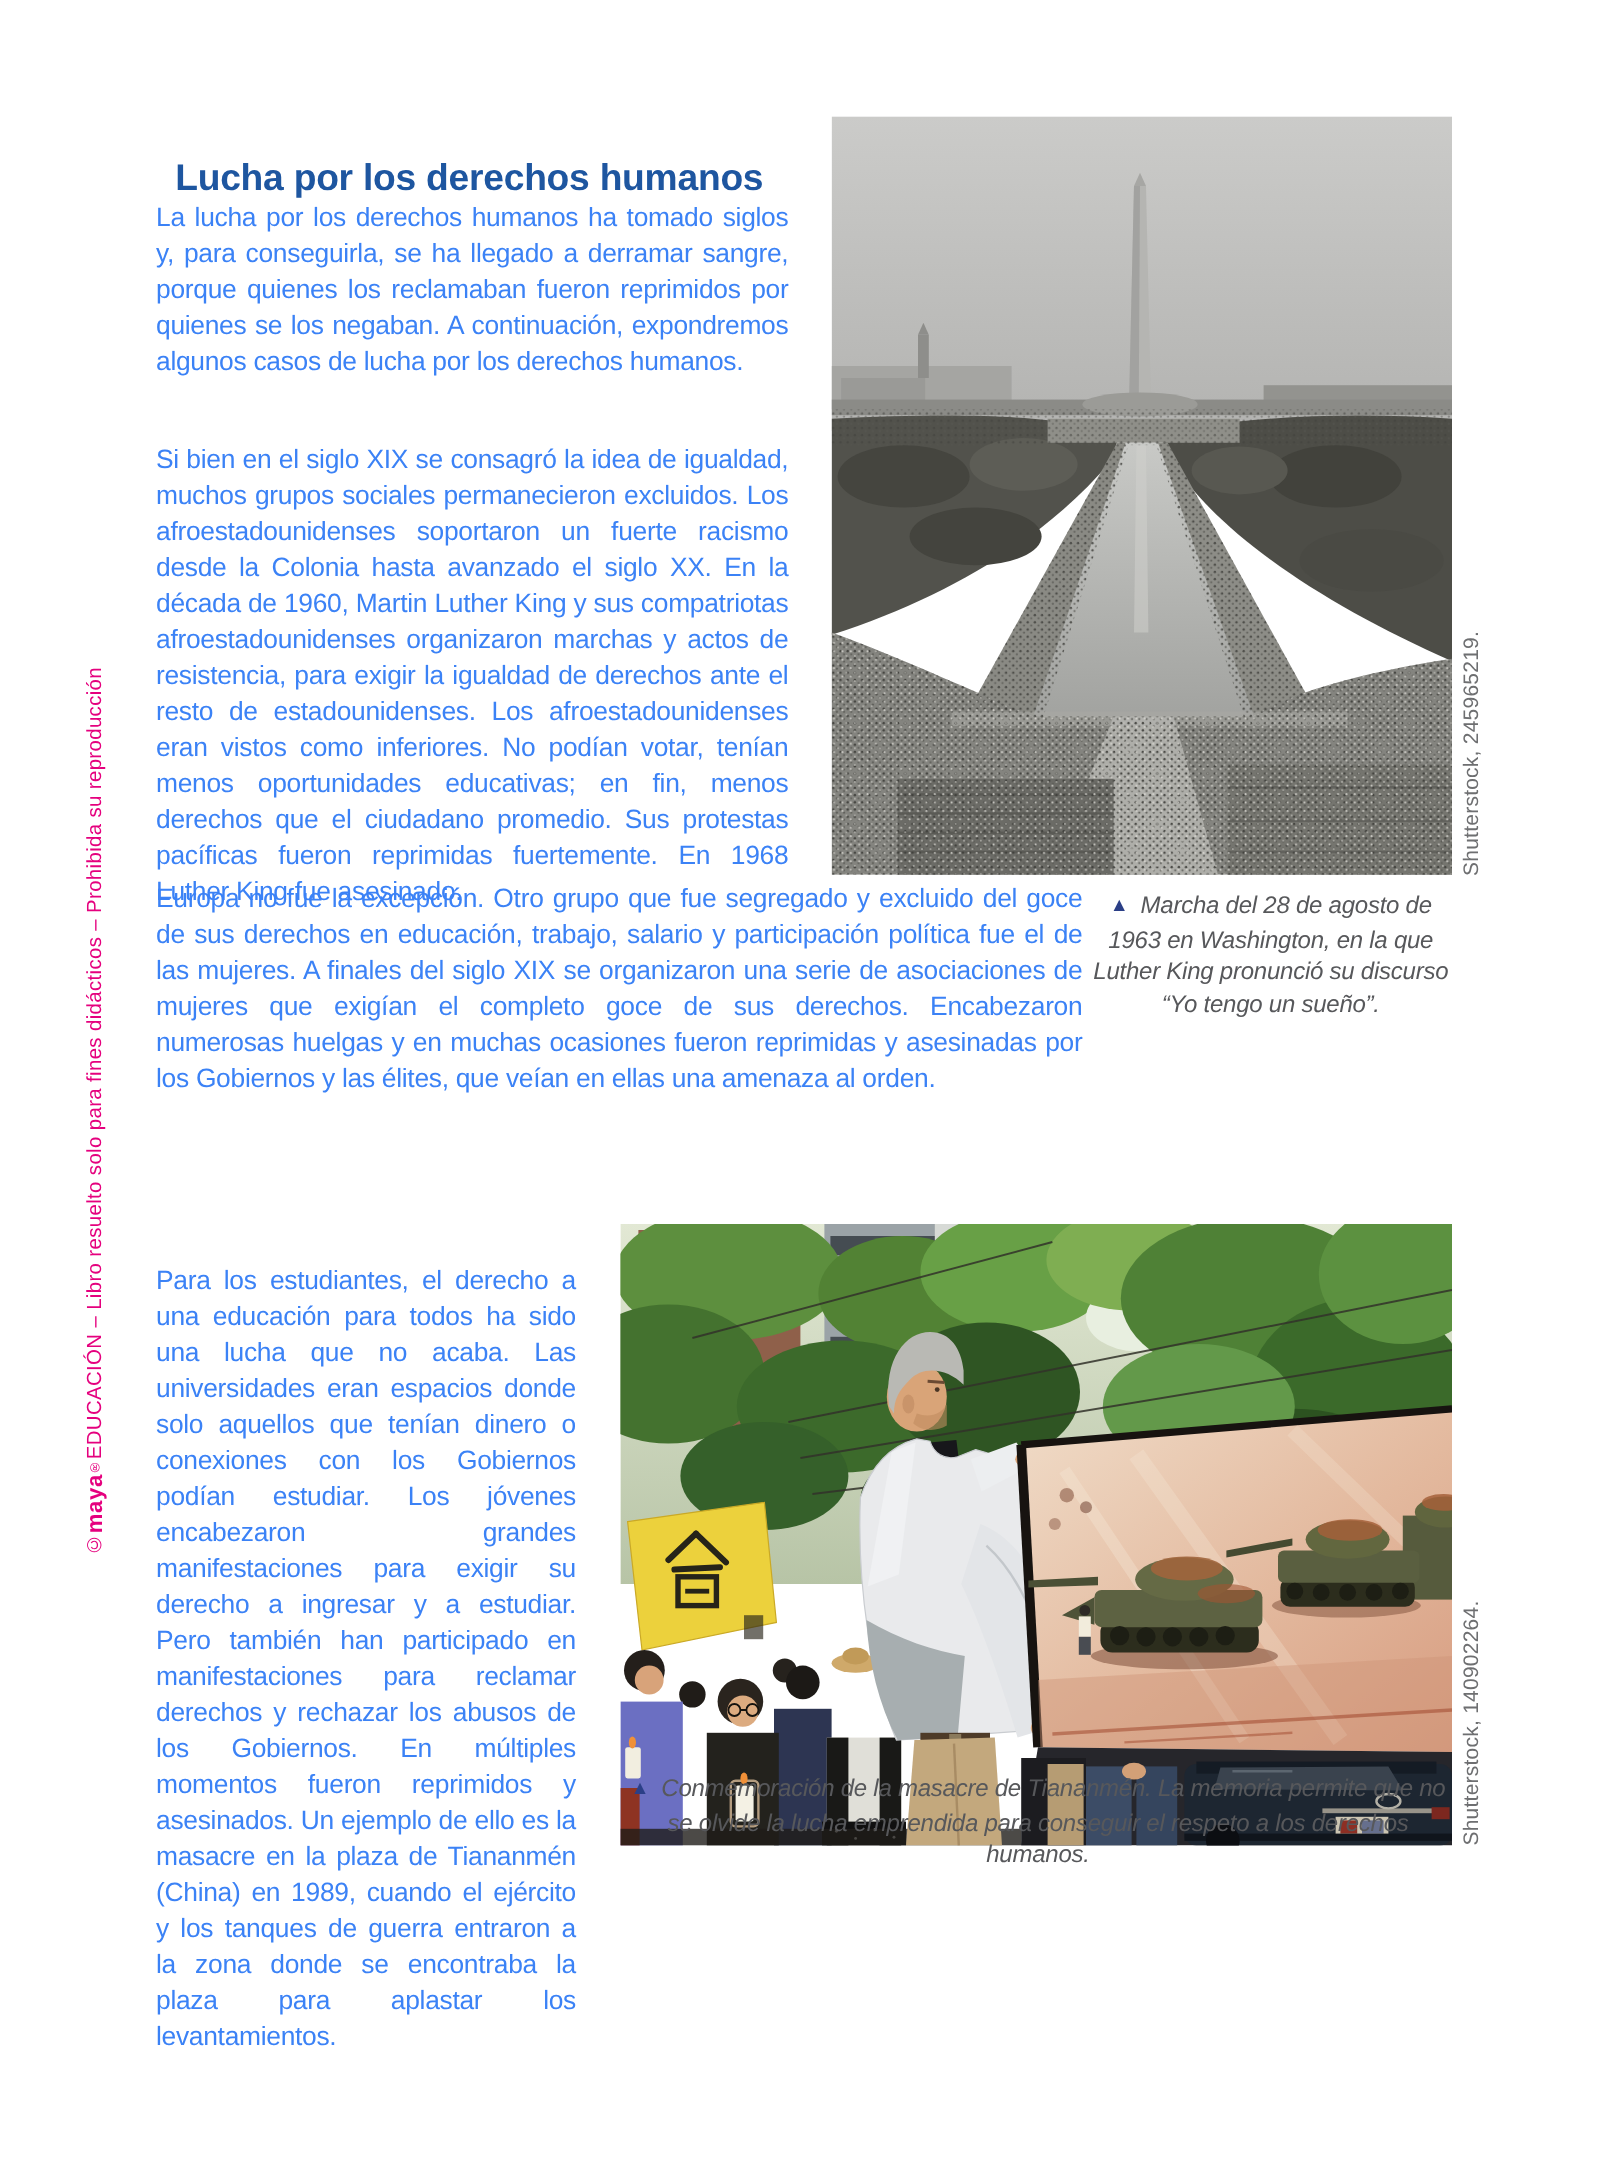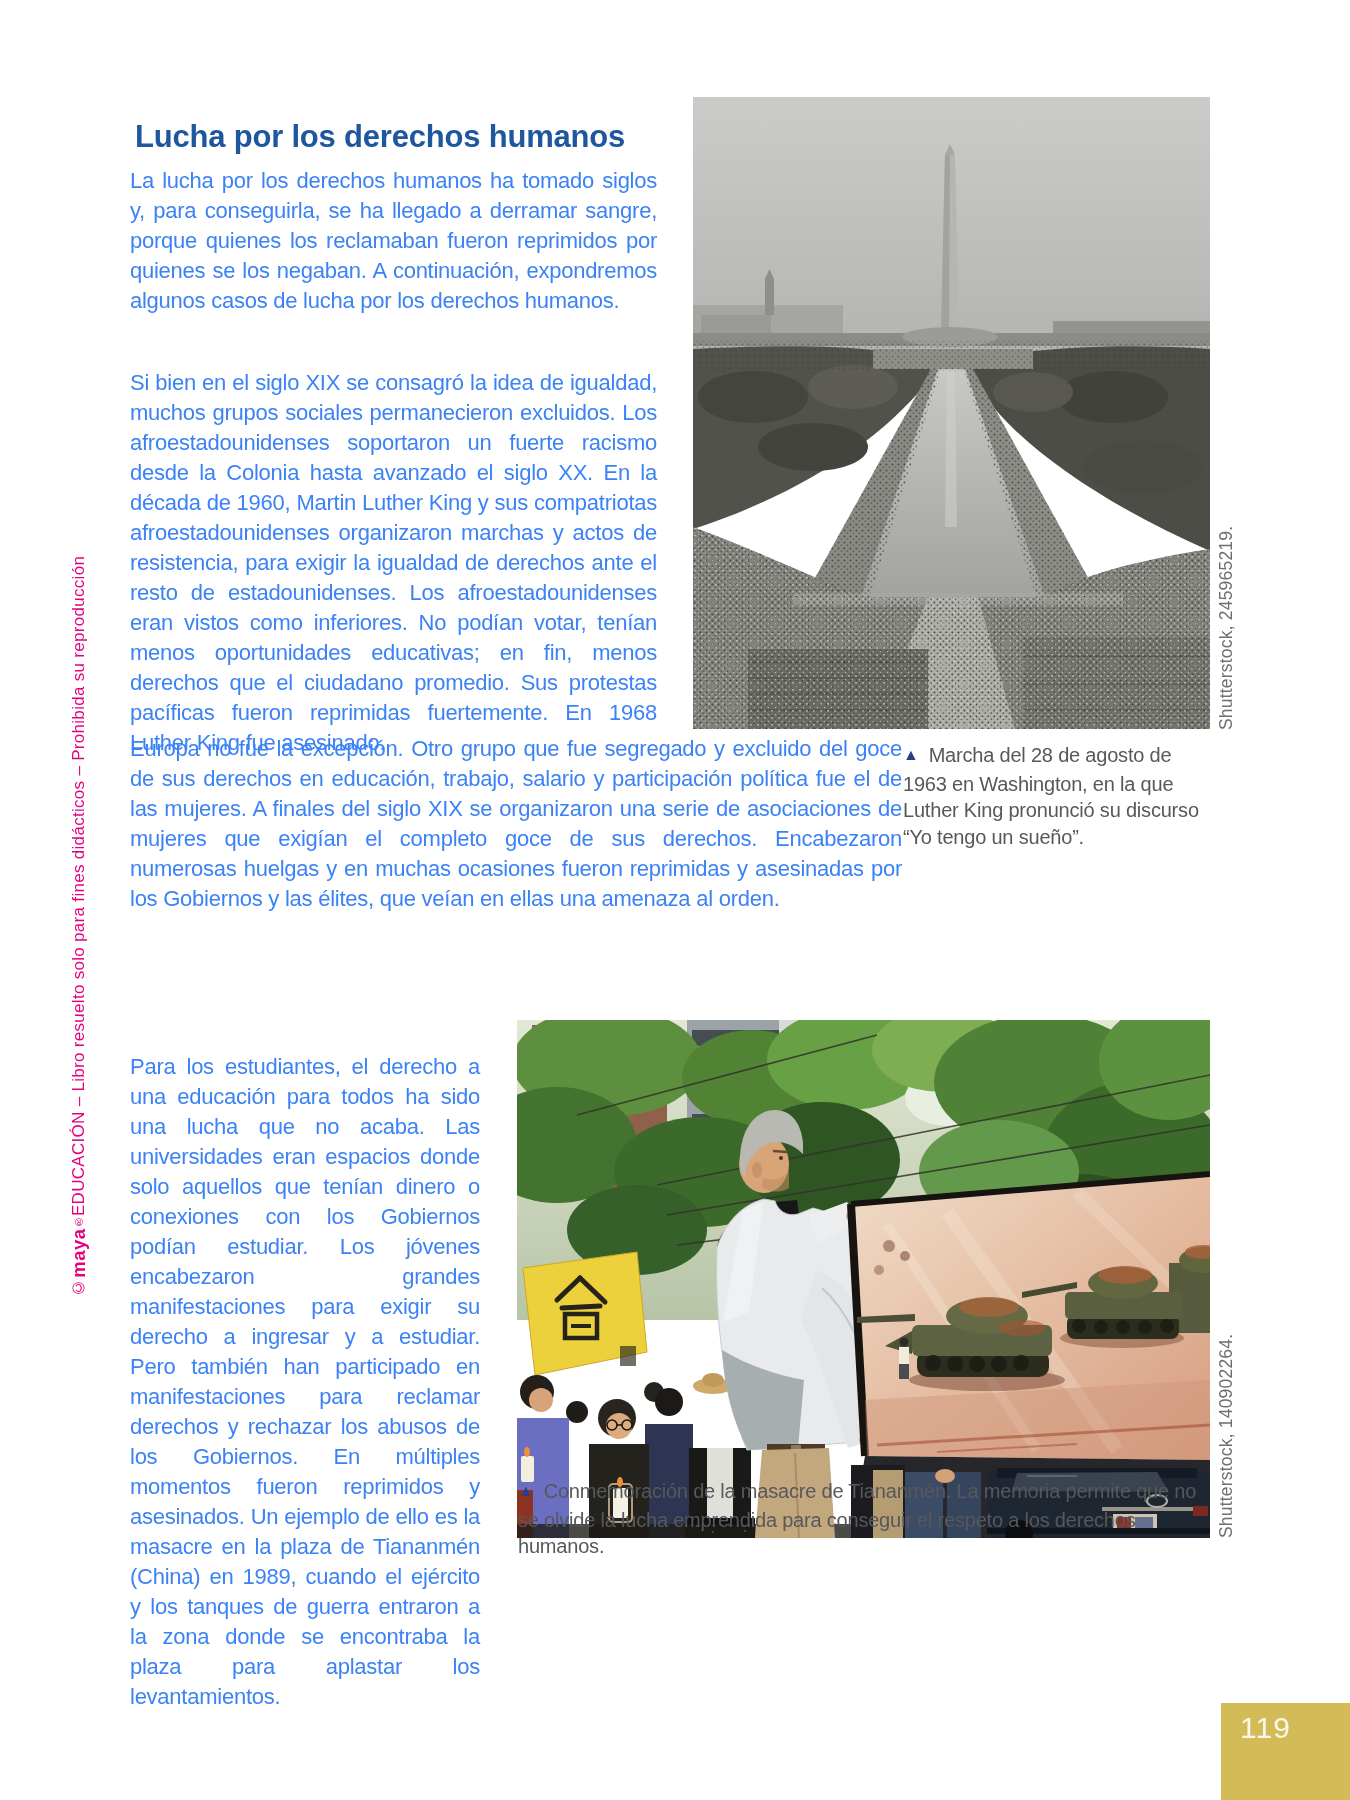--- a/index.html
+++ b/index.html
@@ -11,40 +11,40 @@
   
   .sidebar-notice{
     position:absolute;left:68px;top:452px;height:845px;width:26px;
     writing-mode:vertical-rl;transform:rotate(180deg);
     color:#e5007e;font-size:17px;letter-spacing:.3px;white-space:nowrap;
   }
   .sidebar-notice .brand{font-weight:bold;font-size:18.5px;letter-spacing:.5px;}
   .sidebar-notice .reg{font-size:11px;}
   
   .title{
-    position:absolute;left:130px;top:114px;margin:5px;width:560px;
+    position:absolute;left:130px;top:114px;margin:16px;width:560px;
     font-size:31px;font-weight:bold;color:#1e56a0;letter-spacing:-.2px;
   }
   .para{
     position:absolute;margin:0;color:#3b82f6;
     font-size:22px;line-height:30px;letter-spacing:-.25px;
     text-align:justify;
   }
   .p1{left:130px;top:166px;width:527px;}
   .p2{left:130px;top:368px;width:527px;}
   .p3{left:130px;top:734px;width:772px;}
   .p4{left:130px;top:1052px;width:350px;}
   
   .photo{position:absolute;display:block;}
   .photo svg{display:block;}
   .photo-washington{left:693px;top:97px;width:517px;height:632px;}
   .photo-tiananmen{left:517px;top:1020px;width:693px;height:518px;}
   .caption{
     position:absolute;color:#57585b;font-size:20px;line-height:26.5px;
-    letter-spacing:-.2px;text-align:left;
+    letter-spacing:-.2px;text-align:center;font-style:italic;
   }
   .caption-washington{left:903px;top:742px;width:312px;}
   .caption-tiananmen{left:518px;top:1478px;width:694px;}
   .cap-marker{color:#2b3f87;font-size:16px;margin-right:10px;position:relative;top:-2px;}
   .credit{
     position:absolute;width:24px;color:#6e6f71;font-size:17.5px;letter-spacing:.2px;
     writing-mode:vertical-rl;transform:rotate(180deg);white-space:nowrap;
   }
   .credit-washington{left:1216px;top:482px;height:248px;}
   .credit-tiananmen{left:1216px;top:1288px;height:250px;}
@@ -370,17 +370,14 @@
         <ellipse cx="428" cy="456" rx="10" ry="7" fill="#d3a077"></ellipse>
       </g>
     </svg>
   </figure>
 
   <div class="caption caption-tiananmen">
     <span class="cap-marker">▲</span><span>Conmemoración de la masacre de Tiananmén. La memoria permite que no se olvide la lucha emprendida para conseguir el respeto a los derechos humanos.</span>
   </div>
   <div class="credit credit-tiananmen">Shutterstock, 140902264.</div>
 
-  <div class="pagenum-block">
-    <span class="num">119</span>
-  </div>
 
 </div>
 
 </body></html>

